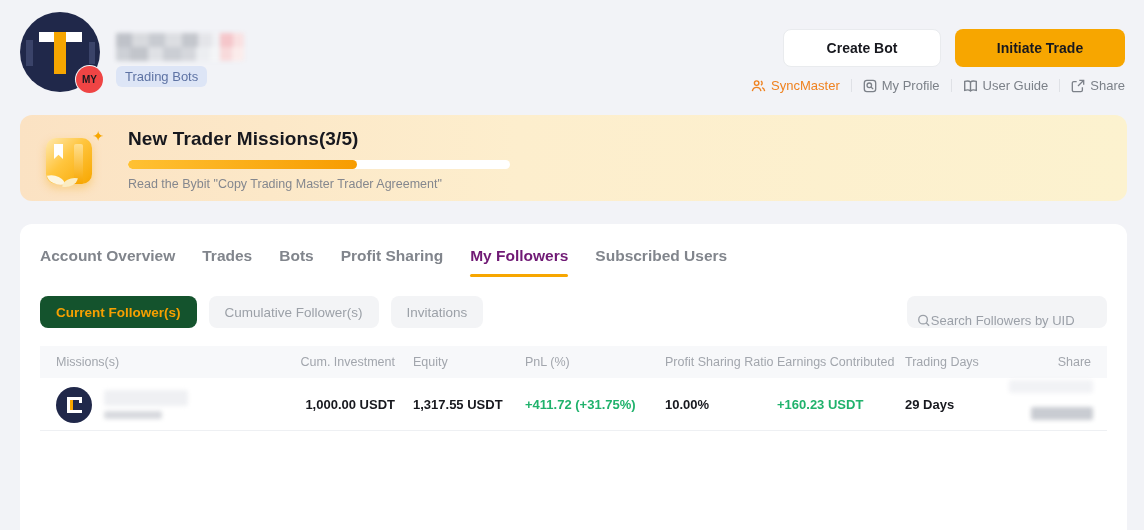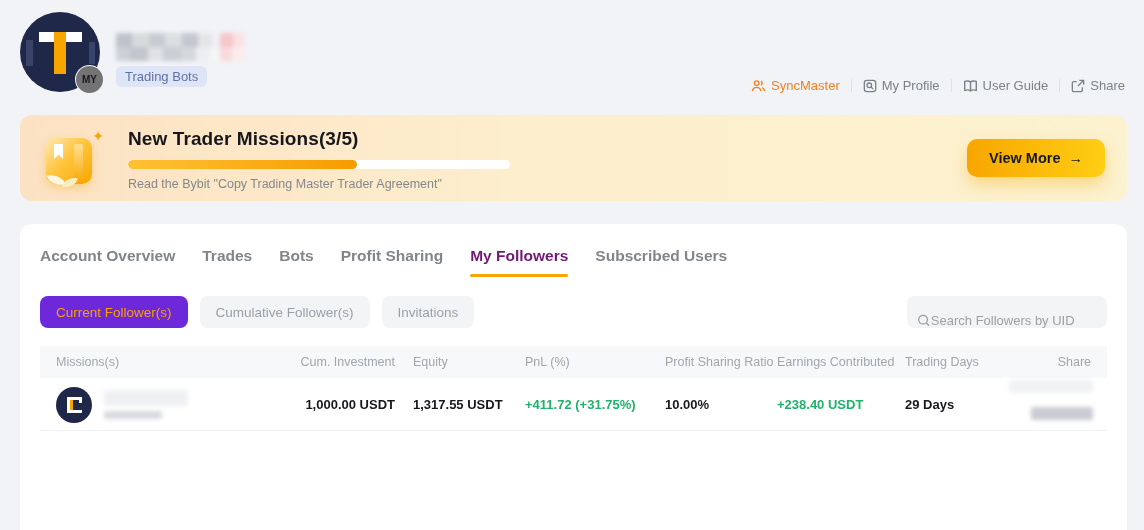--- a/index.html
+++ b/index.html
@@ -15,21 +15,21 @@
 
   
   .hdr { position:absolute; left:0; top:0; width:100%; height:112px; }
   .avatar-wrap { position:absolute; left:20px; top:12px; width:80px; height:80px; }
   .avatar { position:relative; width:80px; height:80px; border-radius:50%; background:#20284a; overflow:hidden; }
   .avatar .bar-h { position:absolute; left:19px; top:20px; width:43px; height:10px; background:#fff; }
   .avatar .bar-v { position:absolute; left:34px; top:20px; width:12px; height:42px; background:#f7a600; }
   .avatar .side-l { position:absolute; left:6px; top:28px; width:7px; height:26px; background:#3a4369; }
   .avatar .side-r { position:absolute; right:5px; top:30px; width:6px; height:22px; background:#3a4369; }
   .my-badge { position:absolute; right:-3px; bottom:-1px; width:27px; height:27px; border-radius:50%;
-    background:#737373; display:flex; align-items:center; justify-content:center;
+    background:#ef4444; display:flex; align-items:center; justify-content:center;
     font-size:10px; font-weight:800; color:#17181e; box-shadow:0 0 0 1px #f2f3f7; }
   .name-blur { position:absolute; left:116px; top:33px; width:128px; height:28px; filter:blur(2px); overflow:hidden; border-radius:2px; }
   .name-blur .rowa, .name-blur .rowb { display:flex; height:14px; }
   .name-blur i { display:block; height:100%; }
   .tag { position:absolute; left:116px; top:66px; background:#dde5f6; color:#5e73a4;
     font-size:13px; padding:3px 9px; border-radius:6px; }
   .edit-btn { position:absolute; left:268px; top:30px; display:flex; align-items:center; gap:5px;
     border:1.5px solid #ef8824; color:#ef8824; background:transparent; border-radius:8px;
     padding:4px 10px; font-size:13px; font-weight:700; cursor:pointer; font-family:inherit; }
   .hdr-actions { position:absolute; top:29px; right:19px; display:flex; gap:14px; }
@@ -68,21 +68,21 @@
     border-radius:12px 12px 0 0; padding:0 20px; }
   .tabs { display:flex; gap:27px; padding-top:23px; }
   .tab { font-size:15.5px; font-weight:700; color:#81858c; cursor:pointer; }
   .tab.active { color:#701a75; }
   .tab .ul { height:3px; border-radius:2px; background:transparent; margin-top:9px; }
   .tab.active .ul { background:#f7a600; }
 
   .subrow { margin-top:19px; display:flex; align-items:center; }
   .chip { height:32px; border:none; border-radius:8px; padding:0 16px; font-family:inherit;
     font-size:13.5px; cursor:pointer; margin-right:12px; }
-  .chip.active { background:#6d28d9; color:#f7a000; font-weight:400; }
+  .chip.active { background:#14532d; color:#f7a000; font-weight:700; }
   .chip.idle { background:#f3f4f6; color:#9fa3aa; color:#9ca1a8; font-weight:500; }
   .search { margin-left:auto; width:200px; height:32px; background:#f3f4f6; border-radius:8px;
     display:flex; align-items:flex-end; padding:0 10px; }
   .search input { border:none; outline:none; background:transparent; font-family:inherit;
     font-size:13px; color:#17181e; width:100%; }
   .search input::placeholder { color:#9ba0a8; }
 
   .thead { margin-top:18px; height:32px; background:#f7f8fa; display:grid; align-items:center;
     grid-template-columns:224px 115px 130px 140px 112px 128px 120px 1fr; padding:0 16px;
     font-size:12.5px; color:#a2a6ad; }
@@ -146,20 +146,24 @@
           <i style="width:14px;background:#eceef1"></i>
           <i style="width:10px;background:#f4f5f7"></i>
           <i style="width:12px;background:#f8dadb"></i>
           <i style="width:12px;background:#fbeceb"></i>
       </div>
     </div>
 
     <span class="tag">Trading Bots</span>
 
 
+    <div class="hdr-actions">
+      <button class="btn btn-create">Create Bot</button>
+      <button class="btn btn-initiate">Initiate Trade</button>
+    </div>
 
     <div class="hdr-links">
       <span class="hdr-link orange">
         <svg class="ic" width="15" height="14" viewBox="0 0 16 15" fill="none" stroke="#ef8220" stroke-width="1.5">
           <circle cx="6" cy="4.4" r="2.4"></circle>
             <path d="M1.4 13c.5-2.6 2.4-4 4.6-4s4.1 1.4 4.6 4"></path>
           <path d="M10.6 2.3a2.4 2.4 0 0 1 0 4.3M12 9.3c1.4.5 2.3 1.8 2.6 3.7"></path>
         </svg>
         <span>SyncMaster</span>
       </span>
@@ -201,24 +205,20 @@
         </div>
       <div class="b-spark">✦</div>
     </div>
     <div class="b-content">
       <div class="b-title">New Trader Missions(3/5)</div>
       <div class="b-progress">
         <div class="b-fill" style="width: 60%;"></div>
       </div>
       <div class="b-desc">Read the Bybit "Copy Trading Master Trader Agreement"</div>
     </div>
-    <button class="viewmore-btn">
-      <span>View More</span>
-      <span>→</span>
-    </button>
   </div>
 
   <div class="card">
 
     <div class="tabs">
       <div class="tab"><span>Account Overview</span><div class="ul"></div></div>
       <div class="tab"><span>Trades</span><div class="ul"></div></div>
       <div class="tab"><span>Bots</span><div class="ul"></div></div>
       <div class="tab"><span>Profit Sharing</span><div class="ul"></div></div>
       <div class="tab active"><span>My Followers</span><div class="ul"></div></div>
@@ -256,21 +256,21 @@
           </div>
         <div class="fol-blur">
             <div class="l1"></div>
             <div class="l2"></div>
           </div>
       </div>
       <div class="c-right">1,000.00 USDT</div>
       <div class="c-pad">1,317.55 USDT</div>
       <div class="green">+411.72 (+31.75%)</div>
       <div>10.00%</div>
-      <div class="green">+238.40 USDT</div>
+      <div class="green">+160.23 USDT</div>
       <div>29 Days</div>
       <div class="src-cell">
         <div class="src-blur">
             <div class="s1"></div>
             <div class="s2"></div>
           </div>
       </div>
     </div>
 
   </div>

